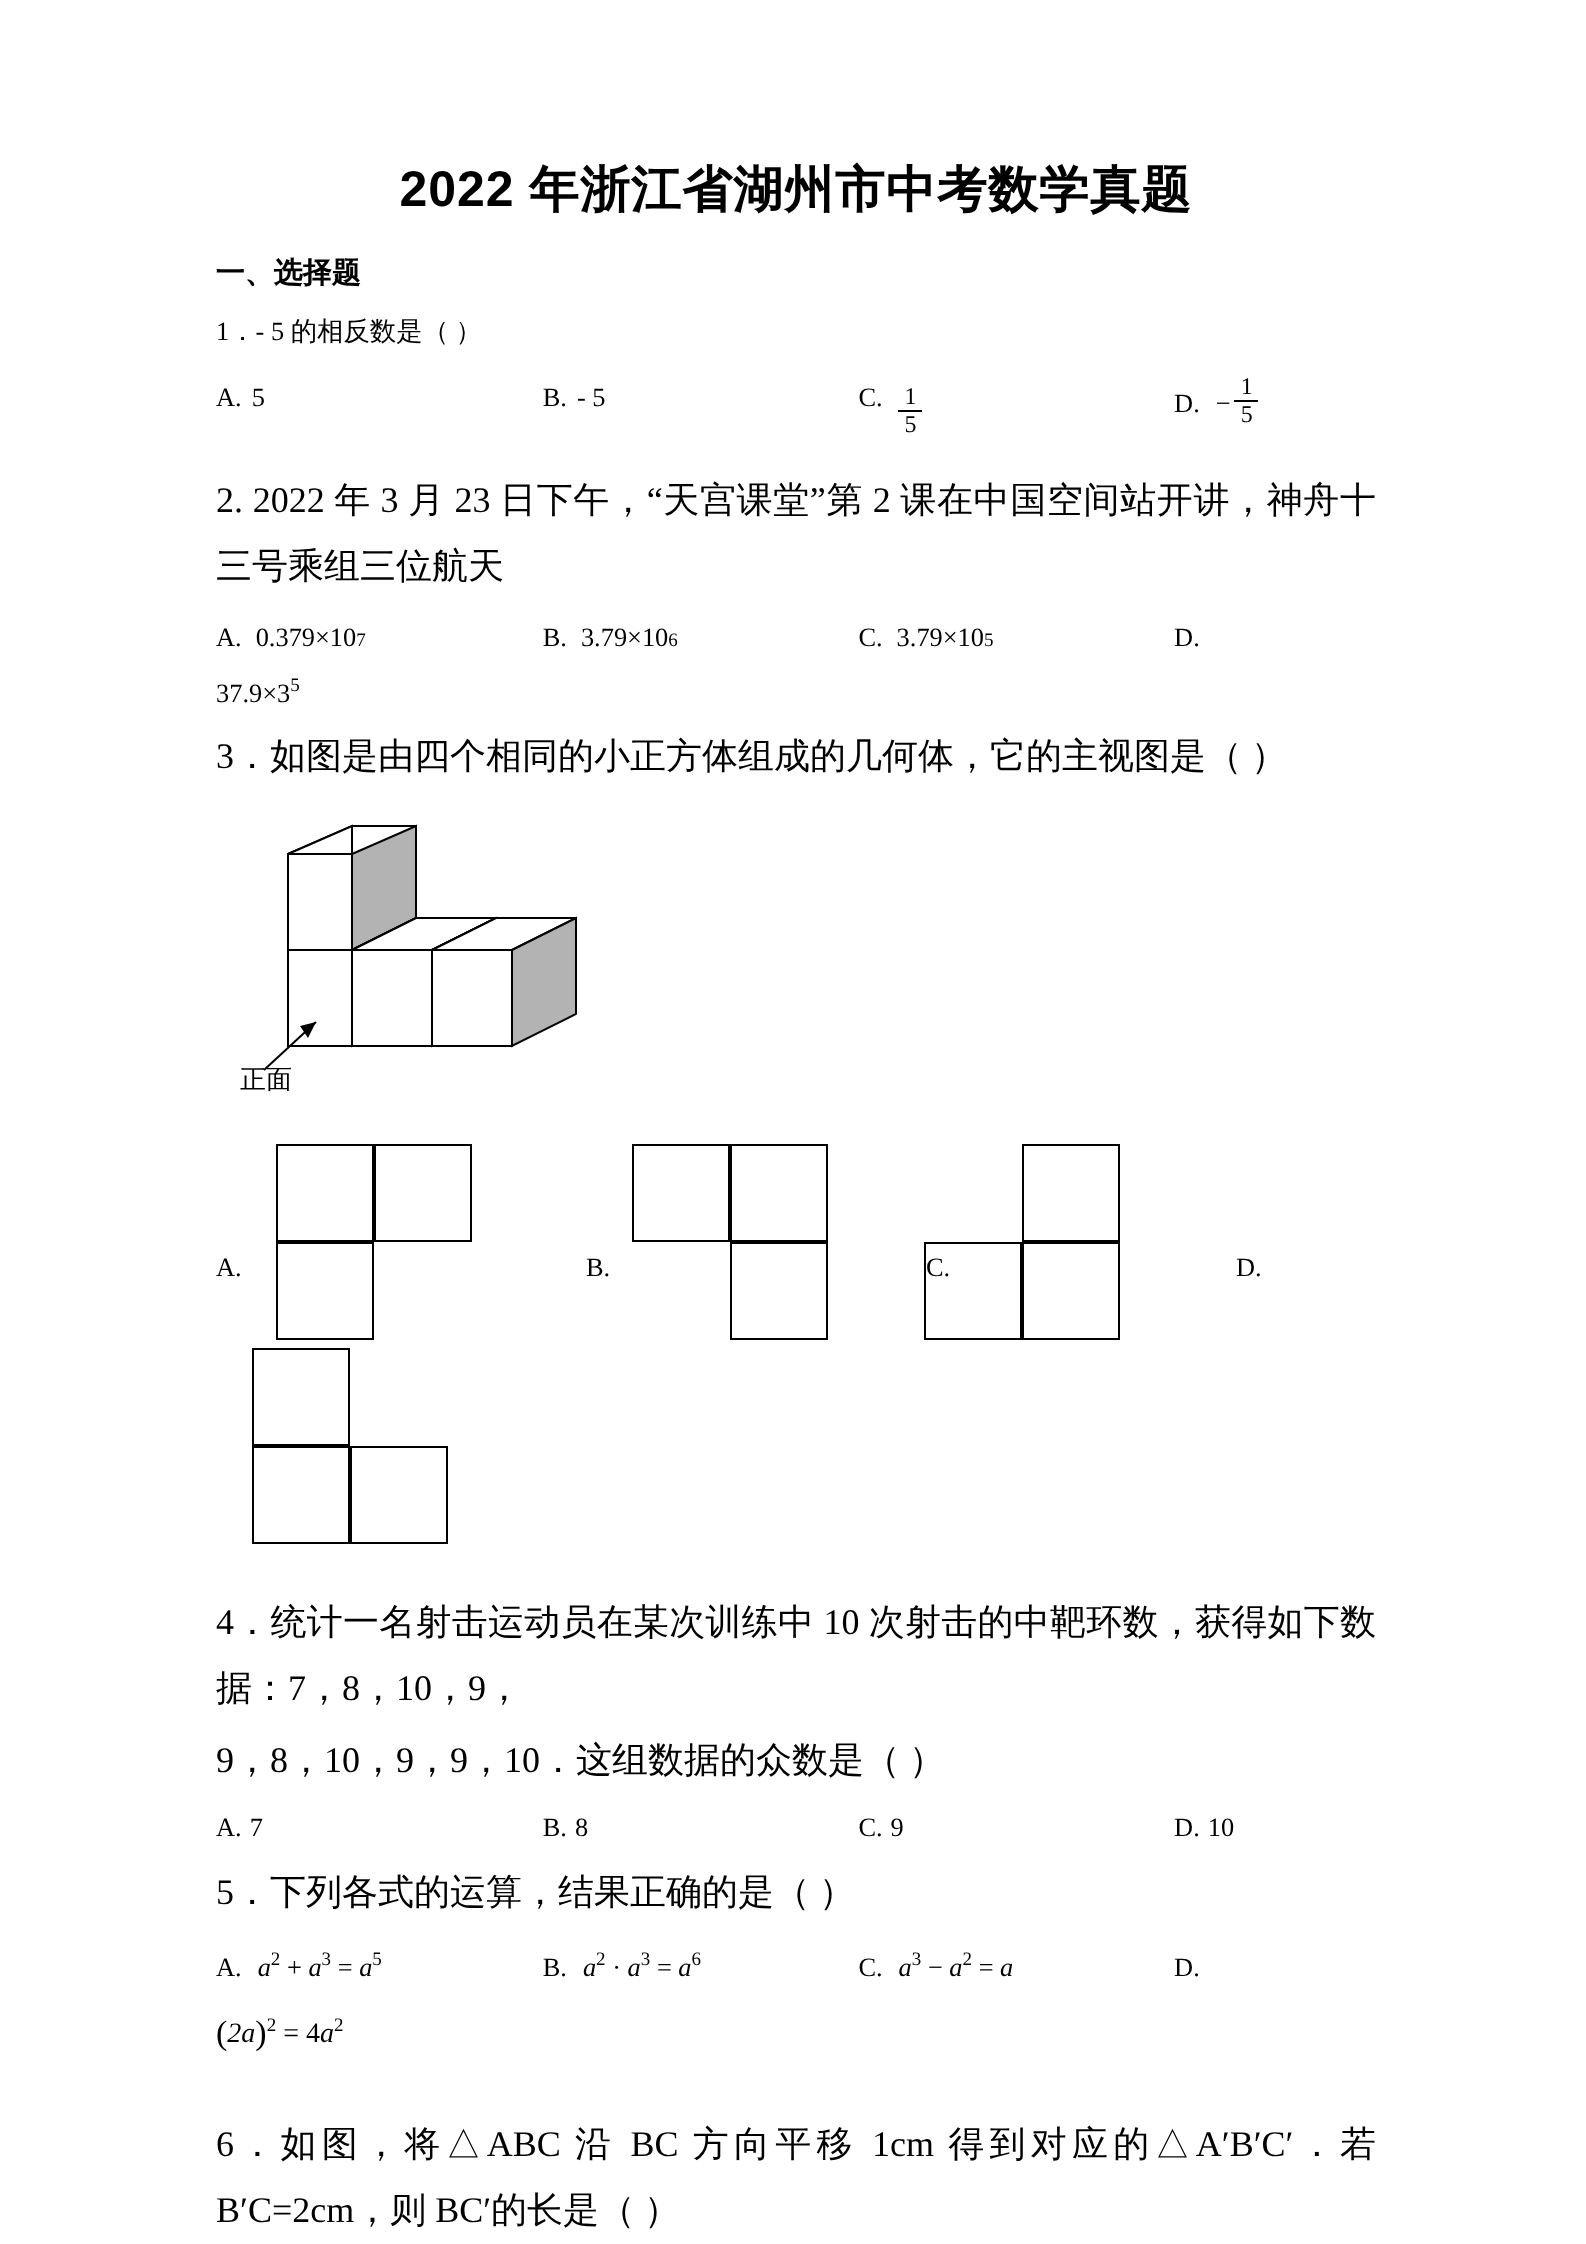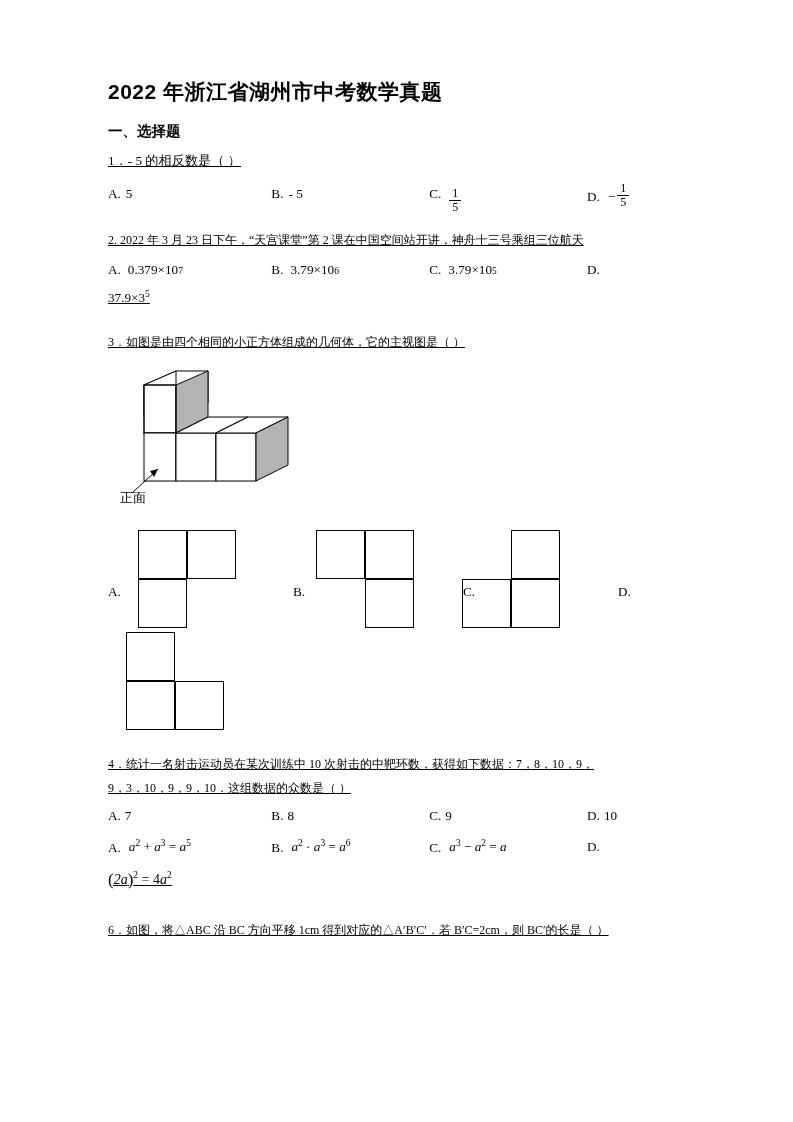--- a/index.html
+++ b/index.html
@@ -22,41 +22,41 @@
     height: 1122px;
     padding: 0;
   }
   .content {
     position: absolute;
     left: 108px;
     top: 78px;
     width: 580px;
   }
   .doc-title {
+    text-align: center;
     font-family: "Liberation Sans", sans-serif;
     font-weight: bold;
-    font-size: 21px;
+    font-size: 25px;
     letter-spacing: 0.5px;
     margin: 0 0 16px 0;
   }
   .section-title {
     font-family: Liberation Serif, serif;
     font-weight: bold;
     font-size: 14.5px;
     margin: 6px 0 8px 0;
   }
   .q {
     font-size: 13.2px;
     line-height: 1.85;
     margin: 6px 0 2px 0;
     text-align: justify;
-    text-decoration: underline;
   }
   .q-small {
-    font-size: 12px;
+    font-size: 18px;
   }
   .opts {
     display: flex;
     font-size: 13.2px;
     margin: 10px 0 6px 0;
     line-height: 1.6;
   }
   .opts .op {
     display: flex;
     align-items: baseline;
@@ -174,21 +174,21 @@
           <sup>5</sup>
       </div>
       <div class="op o4">
         <span>D.</span>
       </div>
     </div>
     <div class="q" style="margin:0">
       <span>37.9×3</span><sup>5</sup>
     </div>
 
-    <div class="q q-small" style="margin-top:20px">3．如图是由四个相同的小正方体组成的几何体，它的主视图是（       ）</div>
+    <div class="q q-small" style="margin-top:2px">3．如图是由四个相同的小正方体组成的几何体，它的主视图是（       ）</div>
 
     <div class="figure-cube">
       <svg width="240" height="155" viewBox="0 0 240 155">
 
         <polygon points="24,24 56,10 88,10 88,42 56,42 56,24" fill="#ffffff" stroke="#000" stroke-width="1"></polygon>
         <polygon points="24,24 56,10 56,42 24,56" fill="#ffffff" stroke="#000" stroke-width="1"></polygon>
         <rect x="24" y="24" width="32" height="48" fill="#ffffff" stroke="#000" stroke-width="1"></rect>
         <polygon points="56,24 88,10 88,56 56,72" fill="#b3b3b3" stroke="#000" stroke-width="1"></polygon>
         <rect x="24" y="24" width="32" height="48" fill="none" stroke="#000" stroke-width="1"></rect>
 
@@ -228,40 +228,41 @@
       <span class="shape-label" style="left:510px; top:62px;">D.</span>
     </div>
 
     <div class="shapes-row2">
       <div class="sq" style="left:18px; top:0px;"></div>
       <div class="sq" style="left:18px; top:49px;"></div>
       <div class="sq" style="left:67px; top:49px;"></div>
     </div>
 
     <div class="q q-small" style="margin-top:6px">4．统计一名射击运动员在某次训练中 10 次射击的中靶环数，获得如下数据：7，8，10，9，</div>
-    <div class="q q-small" style="margin:0">9，3，10，9，9，10．这组数据的众数是（      ）</div>
+    <div class="q q-small" style="margin:0">9，8，10，9，9，10．这组数据的众数是（      ）</div>
     <div class="opts" style="margin-top:6px">
       <div class="op o1">
         <span>A.</span>
         <span style="margin-left:4px">7</span>
       </div>
       <div class="op o2">
         <span>B.</span>
         <span style="margin-left:4px">8</span>
       </div>
       <div class="op o3">
         <span>C.</span>
         <span style="margin-left:4px">9</span>
       </div>
       <div class="op o4">
         <span>D.</span>
         <span style="margin-left:4px">10</span>
       </div>
     </div>
 
+    <div class="q q-small" style="margin-top:4px">5．下列各式的运算，结果正确的是（     ）</div>
     <div class="opts" style="margin-top:10px">
       <div class="op o1">
         <span>A.</span>
         <span style="margin-left:8px"><span class="mi">a</span><sup>2</sup> + <span class="mi">a</span><sup>3</sup> = <span class="mi">a</span><sup>5</sup></span>
       </div>
       <div class="op o2">
         <span>B.</span>
         <span style="margin-left:8px"><span class="mi">a</span><sup>2</sup> · <span class="mi">a</span><sup>3</sup> = <span class="mi">a</span><sup>6</sup></span>
       </div>
       <div class="op o3">

